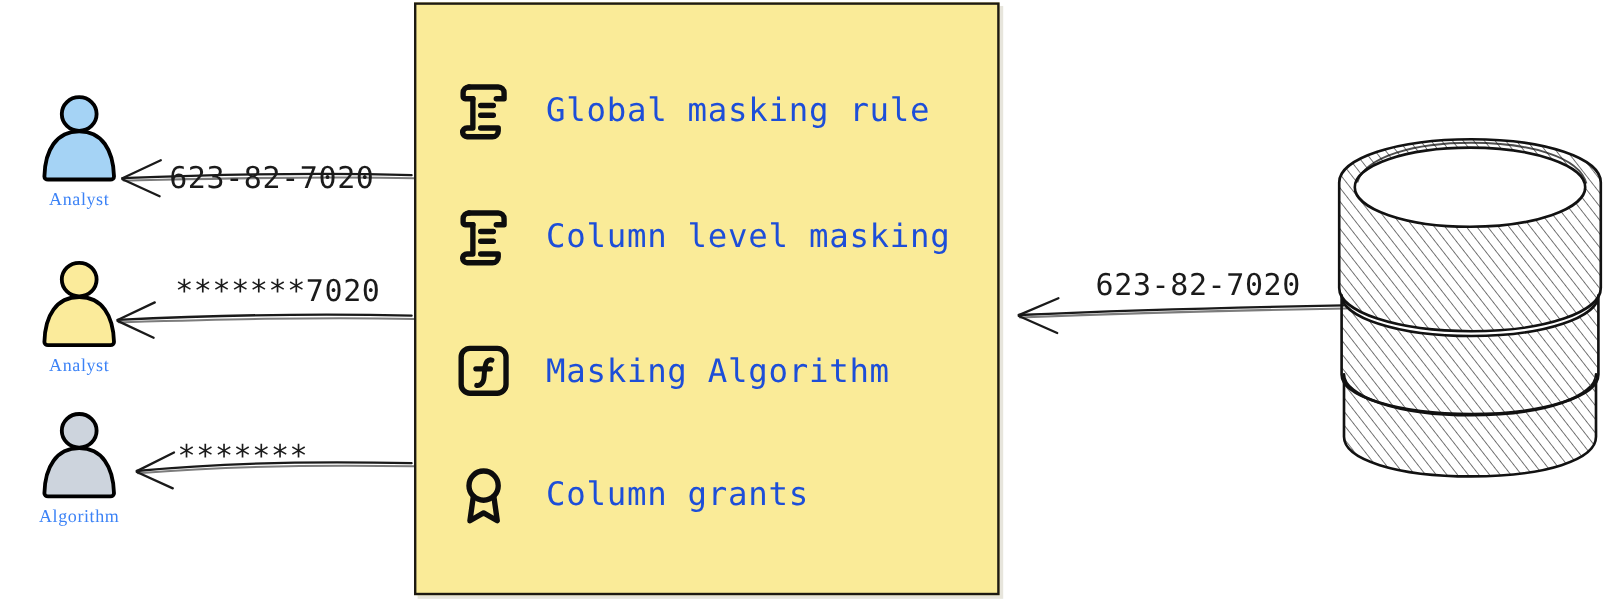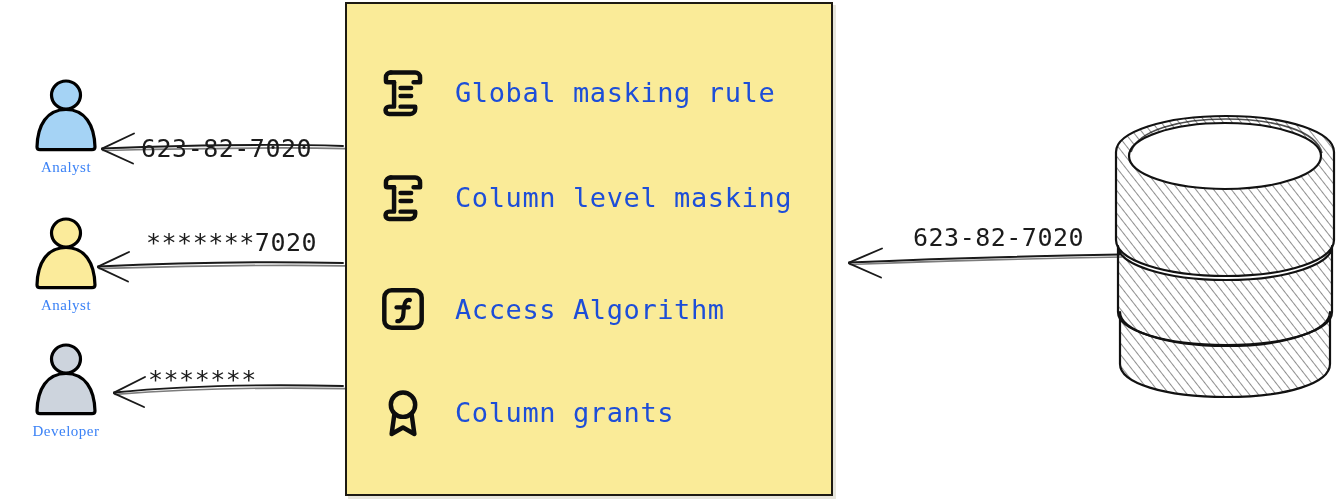--- a/index.html
+++ b/index.html
@@ -69,21 +69,21 @@
       <path d="M42 31.5 C23 31.5 13.5 47 13 69 C13 70.6 14.3 71.6 16 71.6 L68 71.6 C69.7 71.6 71 70.6 71 69 C70.4 47 61 31.5 42 31.5 Z" fill="#fbeb9b" stroke="#000" stroke-width="3.2" stroke-linejoin="round"></path>
     </svg>
     <div class="actor-label">Analyst</div>
   </div>
 
   <div class="actor" id="actor-developer" style="left:6px;top:342px;">
     <svg width="84" height="80" viewBox="0 0 84 80">
       <ellipse cx="42" cy="17" rx="14.5" ry="14" fill="#cdd4dd" stroke="#000" stroke-width="3.2"></ellipse>
       <path d="M42 31.5 C23 31.5 13.5 47 13 69 C13 70.6 14.3 71.6 16 71.6 L68 71.6 C69.7 71.6 71 70.6 71 69 C70.4 47 61 31.5 42 31.5 Z" fill="#cdd4dd" stroke="#000" stroke-width="3.2" stroke-linejoin="round"></path>
     </svg>
-    <div class="actor-label">Developer</div>
+    <div class="actor-label">Algorithm</div>
   </div>
 
   <svg class="abs" style="left:0;top:0;" width="1340" height="504">
 
     <g>
       <path d="M343 146 C260 143.5 175 145.6 102 148.4" fill="none" stroke="#1a1a1a" stroke-width="1.9" stroke-linecap="round"></path>
       <path d="M345 148.6 C262 146.6 176 149 103 150.4" fill="none" stroke="#7c7c7c" stroke-width="1.7" stroke-linecap="round"></path>
       <path d="M102 148.6 L134 133.5" fill="none" stroke="#1a1a1a" stroke-width="1.9" stroke-linecap="round"></path>
       <path d="M102 149.4 L133 163.5" fill="none" stroke="#1a1a1a" stroke-width="1.9" stroke-linecap="round"></path>
     </g>
@@ -136,21 +136,21 @@
       </svg>
       <span class="policy-text">Column level masking</span>
     </div>
 
     <div class="policy-row" style="top:277px;">
       <svg class="ico" viewBox="0 0 64 64">
         <rect x="9" y="9" width="46" height="46" rx="9" ry="9" fill="none" stroke="#0d0d0d" stroke-width="5.5"></rect>
         <path d="M25 47 c0 0 7 1 7.5 -9 c0.4 -8 0.8 -13 3 -15.5 c2 -2.3 5 -1.5 5 -1.5" fill="none" stroke="#0d0d0d" stroke-width="5.2" stroke-linecap="round"></path>
         <path d="M24 30 h15" fill="none" stroke="#0d0d0d" stroke-width="5.2" stroke-linecap="round"></path>
       </svg>
-      <span class="policy-text">Access Algorithm</span>
+      <span class="policy-text">Masking Algorithm</span>
     </div>
 
     <div class="policy-row" style="top:380px;">
       <svg class="ico" viewBox="0 0 64 64">
         <circle cx="32" cy="23" r="15" fill="none" stroke="#0d0d0d" stroke-width="5.5"></circle>
         <path d="M21.5 34 L18 59 L32 51 L46 59 L42.5 34" fill="none" stroke="#0d0d0d" stroke-width="5.5" stroke-linejoin="round" stroke-linecap="round"></path>
       </svg>
       <span class="policy-text">Column grants</span>
     </div>
   </div>

